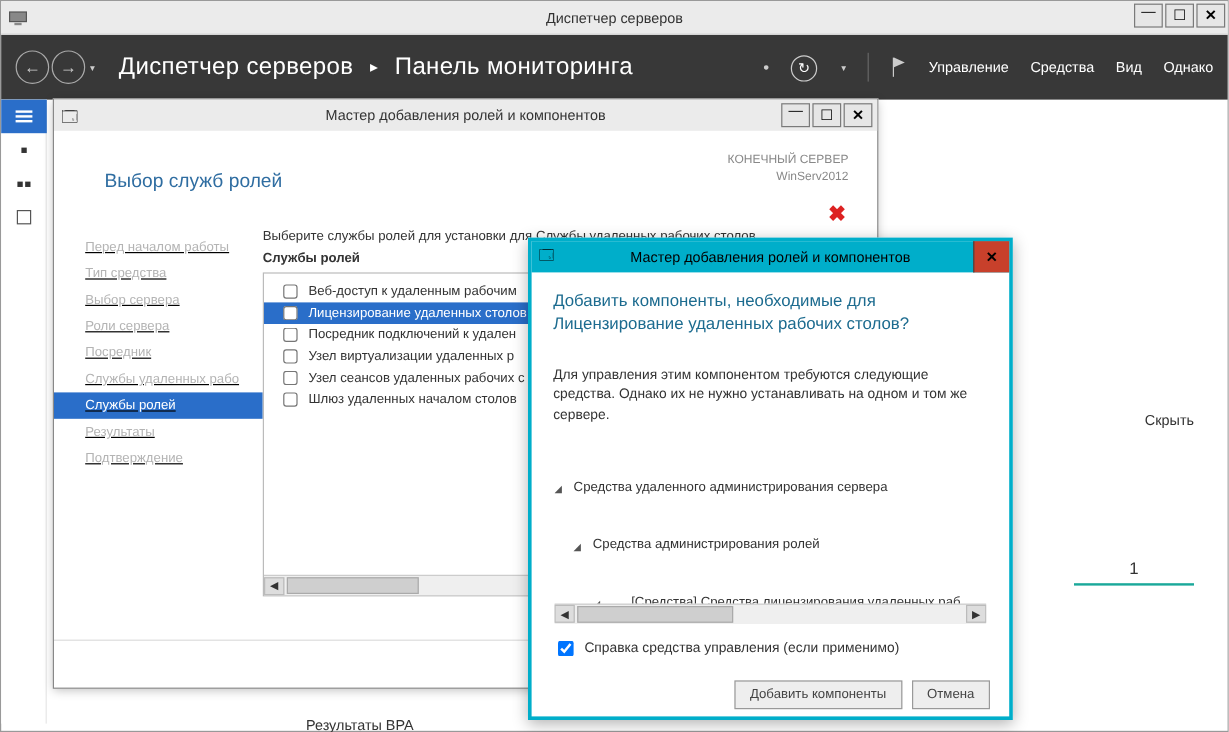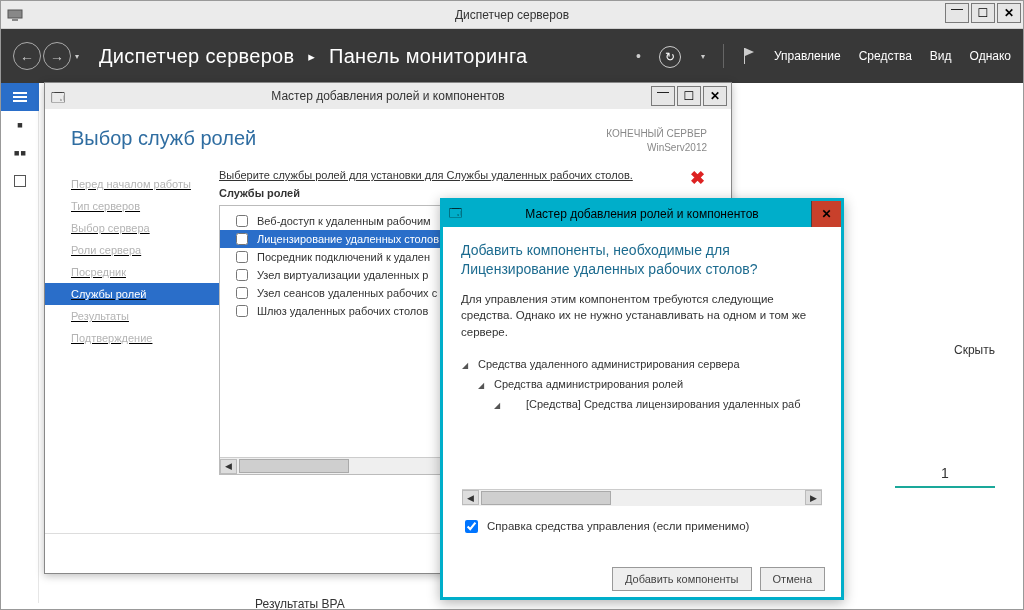--- a/index.html
+++ b/index.html
@@ -40,54 +40,54 @@
   .bottom-labels { position:absolute; left:254px; top:576px; font-size:12px; color:#333; line-height:18px;}
 
   
   .wizard { position:absolute; left:44px; top:82px; width:688px; height:492px; background:#fff; border:1px solid #888; box-shadow:0 2px 8px rgba(0,0,0,0.25);}
   .wiz-title-bar { height:26px; background:#ebebeb; display:flex; align-items:center; justify-content:center; position:relative;}
   .wiz-title-bar .title { font-size:12px; color:#333;}
   .wiz-title-bar .win-btns { right:4px; top:3px;}
   .wiz-title-bar .ico-left { position:absolute; left:6px; top:5px; font-size:13px;}
 
   .wiz-head { padding:18px 24px 10px 26px; display:flex; align-items:flex-start;}
-  .wiz-head h1 { margin:0; font-size:20px; font-weight:400; color:#2f6da1; flex:1;}
+  .wiz-head h1 { margin:16px; font-size:16px; font-weight:400; color:#2f6da1; flex:1;}
   .wiz-head .server { text-align:right; font-size:10px; color:#888; line-height:1.4;}
   .red-x { color:#d22; font-size:18px; font-weight:bold; position:absolute; right:26px; top:84px;}
 
   .wiz-body { display:flex; height:408px;}
   .wiz-nav { width:174px; padding:8px 0; font-size:11px;text-decoration:underline;}
   .wiz-nav .item { padding:5px 10px 5px 26px; color:#b4b4b4; white-space:nowrap; overflow:hidden; text-overflow:ellipsis;}
   .wiz-nav .item.active { background:#2a6ec9; color:#fff;}
 
   .wiz-main { flex:1; padding:4px 12px 0 0; font-size:11px; color:#333;}
-  .wiz-main .prompt { margin:0 0 1px 0; padding-right:60px;text-decoration:underline;}
+  .wiz-main .prompt { margin:0 0 1px 0; padding-right:60px;}
   .wiz-main .sub { font-weight:600; margin:6px 0 6px 0; font-size:11px;}
   .role-box { border:1px solid #bbb; height:270px; position:relative; background:#fff; padding:6px 0;}
   .role-row { display:flex; align-items:center; gap:6px; padding:2px 4px 2px 12px; font-size:11px; height:18px;}
   .role-row input { width:12px; height:12px;}
   .role-row.sel { background:#2a6ec9; color:#fff;}
   .role-box .scroll-h { position:absolute; left:0; right:0; bottom:0; height:17px; background:#efefef; border-top:1px solid #ccc; display:flex; align-items:center;}
   .scroll-arrow { width:17px; height:15px; background:#ddd; border:1px solid #bbb; display:flex; align-items:center; justify-content:center; font-size:9px;}
   .scroll-thumb { height:14px; background:#cfcfcf; border:1px solid #aaa;}
 
   .wiz-footer { position:absolute; left:0; right:0; bottom:10px; height:30px; border-top:1px solid #ddd; display:flex; align-items:center; justify-content:flex-end; padding-right:12px; gap:6px;}
   .btn { height:22px; padding:0 12px; font-size:11px; border:1px solid #aaa; background:#eee; color:#444; display:inline-flex; align-items:center;}
   .btn.disabled { color:#aaa; border-color:#ccc;}
 
   
   .dlg { position:absolute; left:440px; top:198px; width:404px; height:402px; background:#fff; border:3px solid #00aeca; box-shadow:0 3px 12px rgba(0,0,0,0.3);}
   .dlg-title { height:26px; background:#00aeca; color:#000; display:flex; align-items:center; padding:0 6px; font-size:12px; position:relative; justify-content:center;}
   .dlg-title .ico-left { position:absolute; left:6px;}
   .dlg-close { position:absolute; right:0; top:0; width:30px; height:26px; background:#c8402b; color:#000; font-weight:bold; display:flex; align-items:center; justify-content:center; border-left:1px solid #444;}
   .dlg-body { padding:14px 18px 10px 18px; font-size:11.5px; color:#333; height:336px;}
-  .dlg-body h2 { margin:0 0 12px 0; font-size:14px; font-weight:400; color:#1c6b8f; line-height:1.35;}
+  .dlg-body h2 { margin:0 0 26px 0; font-size:14px; font-weight:400; color:#1c6b8f; line-height:1.35;}
   .dlg-body p { margin:12px 0 12px 0; line-height:1.45;}
   .tree { font-size:11px; line-height:20px;}
-  .tree .lvl { padding-left:16px; position:relative;}
+  .tree .lvl { padding-left:16px; position:relative;margin-top:28px;}
   .tree .caret:before { content:"◢"; position:absolute; left:0; top:2px; font-size:8px; color:#555;}
   .feat-box { border:1px solid transparent; height:154px; overflow:hidden; position:relative;}
   .feat-box .scroll-h { position:absolute; left:0; right:0; bottom:0; height:17px; background:#efefef; border-top:1px solid #ccc; display:flex; align-items:center;}
   .incl { display:flex; align-items:center; gap:6px; margin-top:10px;}
   .incl input { width:13px; height:13px;}
   .dlg-footer { height:32px; border-top:0; display:flex; align-items:center; justify-content:flex-end; gap:8px; padding:0 16px;}
   .dlg-footer .btn { height:24px; border:1px solid #999; background:#eee;}
 
   .dd-caret { font-size:8px; margin-left:2px;}
 </style>
@@ -174,24 +174,25 @@
     <div class="server">
       <div>КОНЕЧНЫЙ СЕРВЕР</div>
       <div>WinServ2012</div>
     </div>
   </div>
   <span class="red-x">✖</span>
 
   <div class="wiz-body">
     <div class="wiz-nav">
       <div class="item">Перед началом работы</div>
-      <div class="item">Тип серверов</div>
+      <div class="item">Тип средства</div>
       <div class="item">Выбор сервера</div>
       <div class="item">Роли сервера</div>
       <div class="item">Посредник</div>
+      <div class="item">Службы удаленных рабо</div>
       <div class="item active">Службы ролей</div>
       <div class="item">Результаты</div>
       <div class="item">Подтверждение</div>
     </div>
 
     <div class="wiz-main">
       <p class="prompt">Выберите службы ролей для установки для Службы удаленных рабочих столов.</p>
       <div class="sub">Службы ролей</div>
       <div class="role-box">
         <div class="role-row">
@@ -209,21 +210,21 @@
         <div class="role-row">
             <input type="checkbox" style="">
             <span>Узел виртуализации удаленных р</span>
           </div>
         <div class="role-row">
             <input type="checkbox" style="">
             <span>Узел сеансов удаленных рабочих с</span>
           </div>
         <div class="role-row">
             <input type="checkbox" style="">
-            <span>Шлюз удаленных рабочих столов</span>
+            <span>Шлюз удаленных началом столов</span>
           </div>
         <div class="scroll-h">
           <div class="scroll-arrow">◀</div>
           <div class="scroll-thumb" style="width:110px;margin-left:2px;"></div>
           <div style="flex:1"></div>
           <div class="scroll-arrow">▶</div>
         </div>
       </div>
     </div>
   </div>

